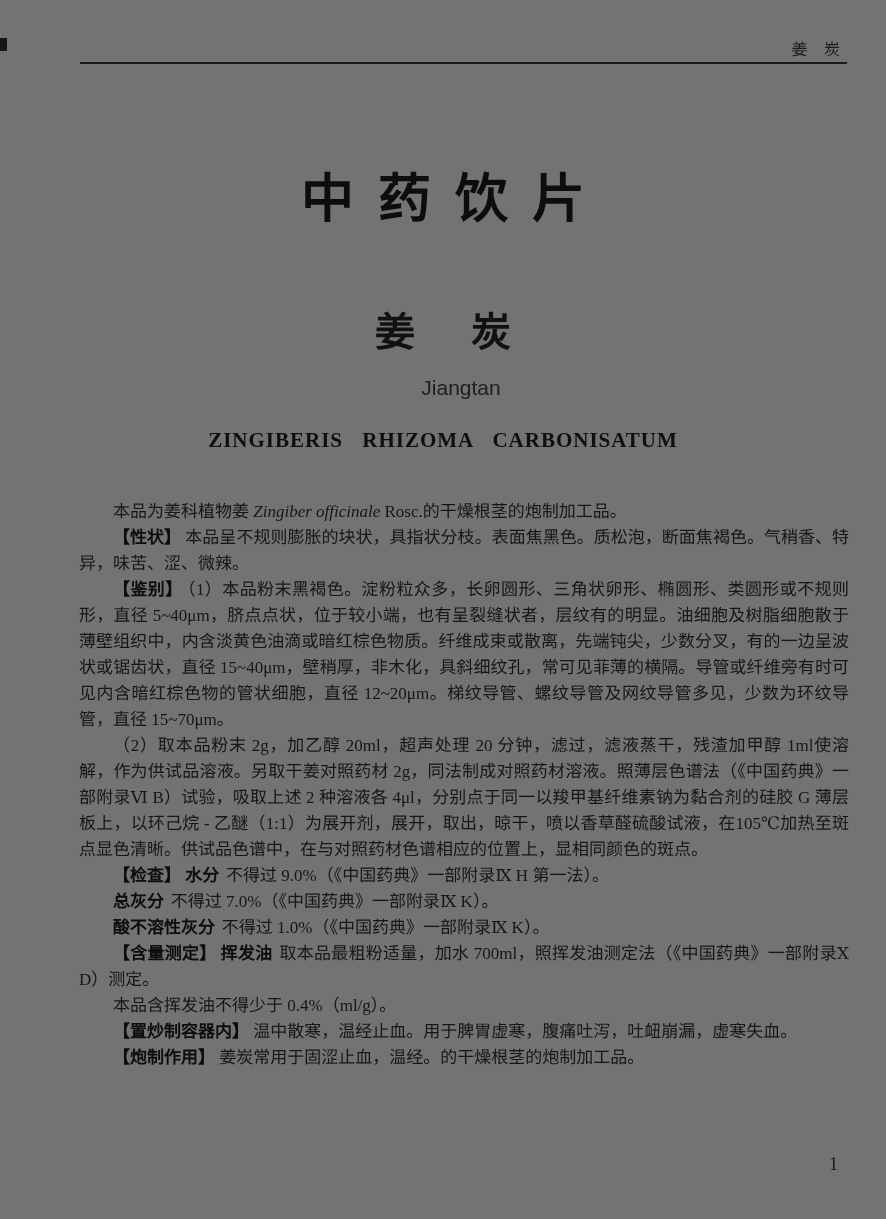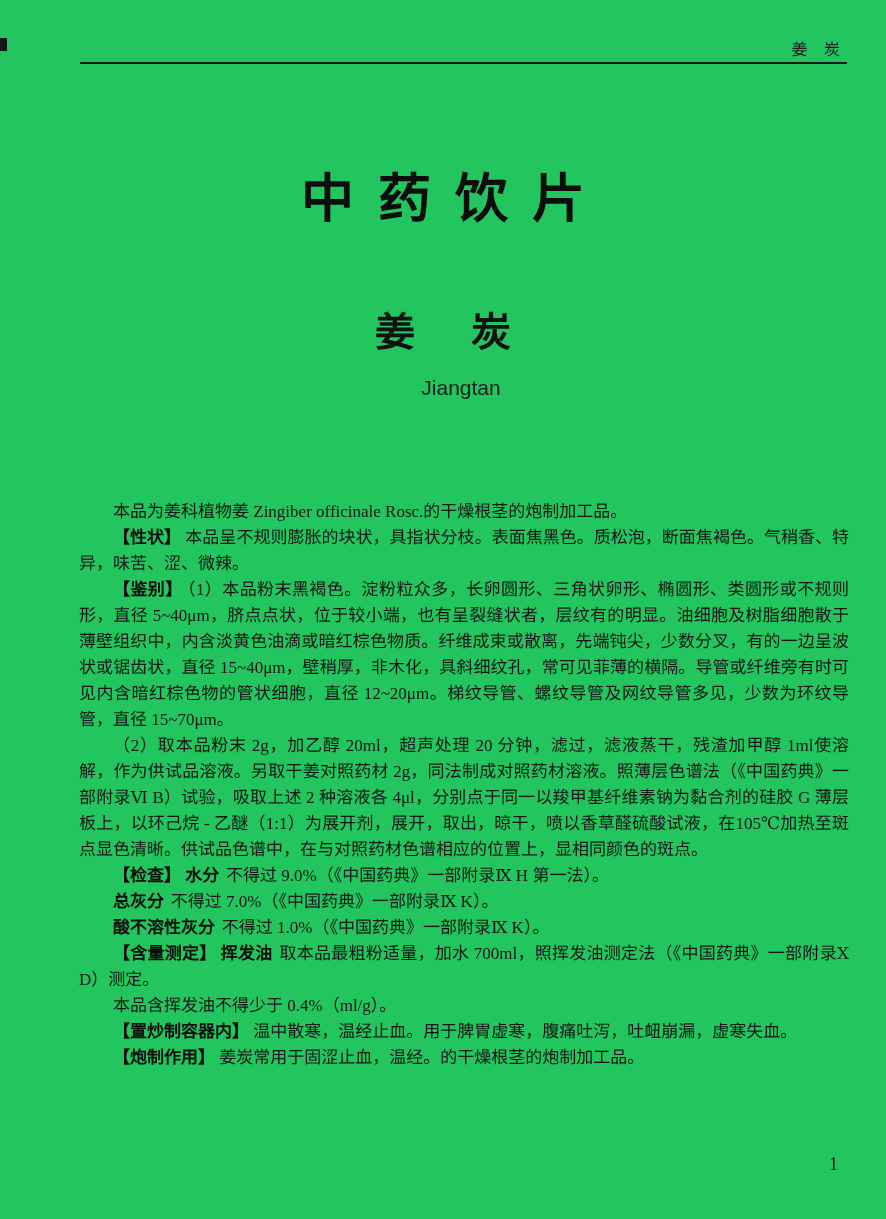--- a/index.html
+++ b/index.html
@@ -1,21 +1,21 @@
 <!DOCTYPE html>
 <html lang="zh-CN"><head>
 <meta charset="utf-8">
 <style>
   * { margin:0; padding:0; box-sizing:border-box; }
   html, body { background:#e9e9e7; }
   .page {
     position:relative;
     width:886px; height:1219px;
     margin:0 auto;
-    background:#22c55e;
+    background:#737373;
     color:#151515;
     font-family:"Liberation Serif","DejaVu Serif",serif;
     overflow:hidden;
   }
   .scan-artifact {
     position:absolute; left:0; top:38px;
     width:7px; height:13px; background:#161616;
   }
   .running-header {
     position:absolute; top:36px; left:80px; right:40px;
@@ -61,21 +61,21 @@
     color:#161616;
   }
   .para { text-indent:2em; }
   .label, .sub {
     font-family:"Liberation Sans","DejaVu Sans",sans-serif;
     font-weight:bold; color:#0d0d0d;
   }
   .label { margin-right:0.25em; }
   .sub { margin-right:0.4em; }
   .label:empty, .sub:empty { margin-right:0; }
-  .species { }
+  .species { font-style:italic; }
   .page-number {
     position:absolute; right:48px; bottom:44px;
     font-size:18px; color:#1a1a1a;
   }
 </style>
 </head>
 <body>
 
 <div class="page">
 
@@ -83,20 +83,21 @@
 
   <div class="running-header">姜 炭</div>
   <div class="header-rule"></div>
 
   <h1 class="book-title">中药饮片</h1>
 
   <h2 class="drug-title"><span>姜</span><span class="char2">炭</span></h2>
 
   <div class="pinyin">Jiangtan</div>
 
+  <div class="latin-name">ZINGIBERIS RHIZOMA CARBONISATUM</div>
 
   <div class="body-text">
 
     <p class="para"><span>本品为姜科植物姜 </span><span class="species">Zingiber officinale</span><span> Rosc.的干燥根茎的炮制加工品。</span></p>
 
 
     <p class="para"><span class="label">【性状】</span><span class="sub"></span><span>本品呈不规则膨胀的块状，具指状分枝。表面焦黑色。质松泡，断面焦褐色。气稍香、特异，味苦、涩、微辣。</span></p>
 
     <p class="para"><span class="label">【鉴别】</span><span class="sub"></span><span>（1）本品粉末黑褐色。淀粉粒众多，长卵圆形、三角状卵形、椭圆形、类圆形或不规则形，直径 5~40μm，脐点点状，位于较小端，也有呈裂缝状者，层纹有的明显。油细胞及树脂细胞散于薄壁组织中，内含淡黄色油滴或暗红棕色物质。纤维成束或散离，先端钝尖，少数分叉，有的一边呈波状或锯齿状，直径 15~40μm，壁稍厚，非木化，具斜细纹孔，常可见菲薄的横隔。导管或纤维旁有时可见内含暗红棕色物的管状细胞，直径 12~20μm。梯纹导管、螺纹导管及网纹导管多见，少数为环纹导管，直径 15~70μm。</span></p>
 

